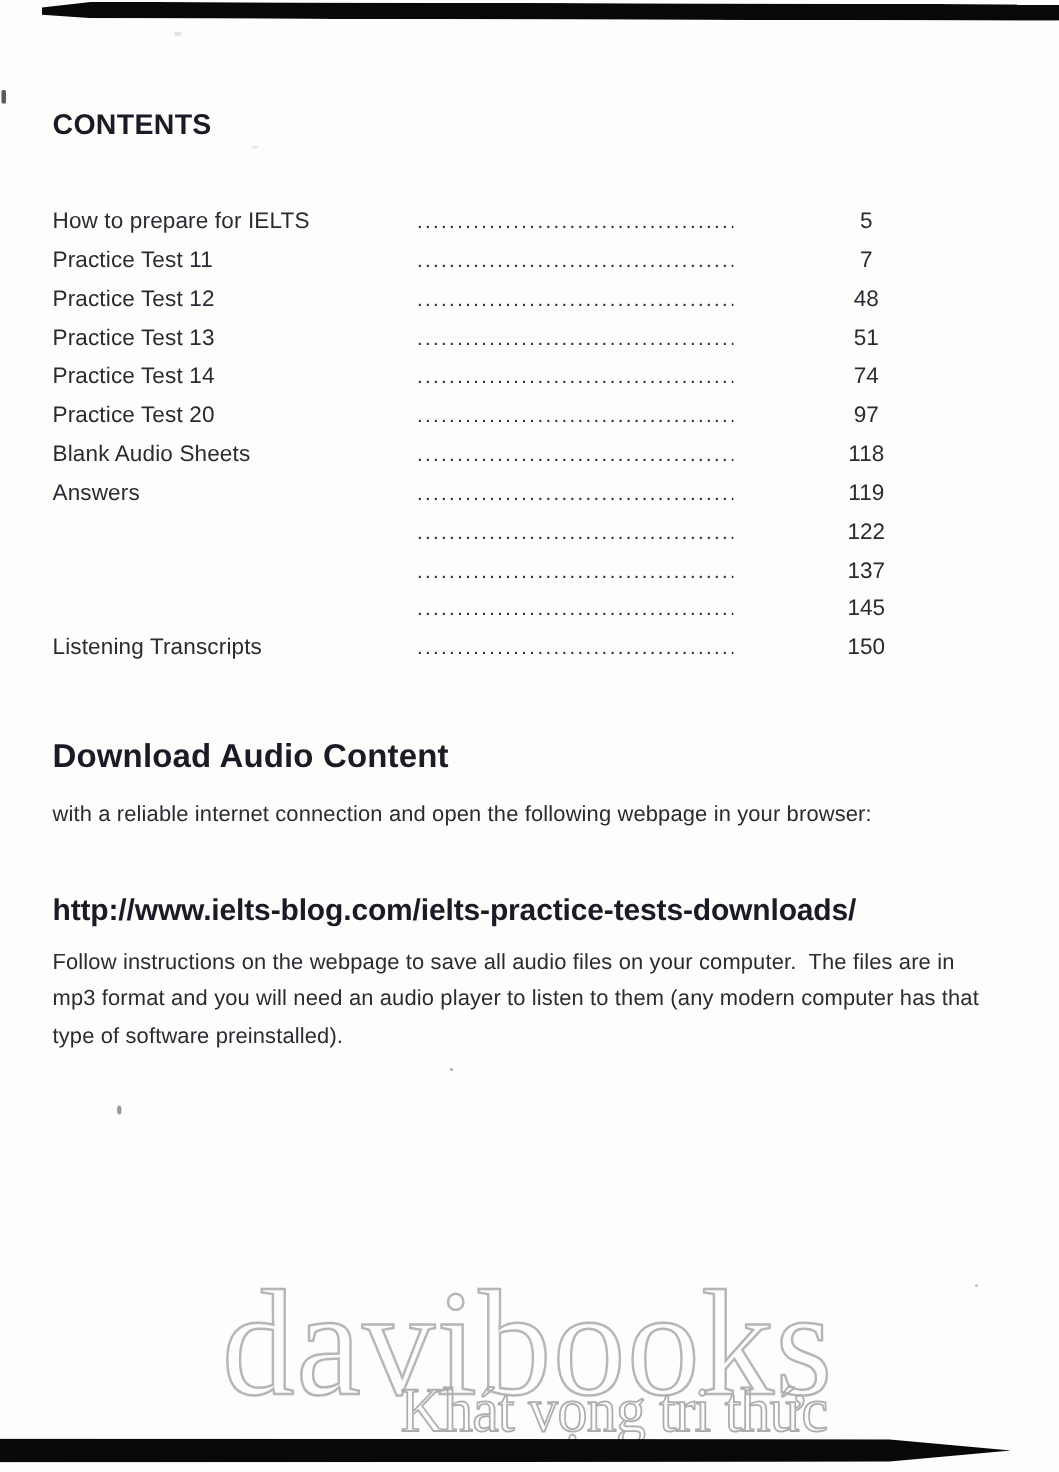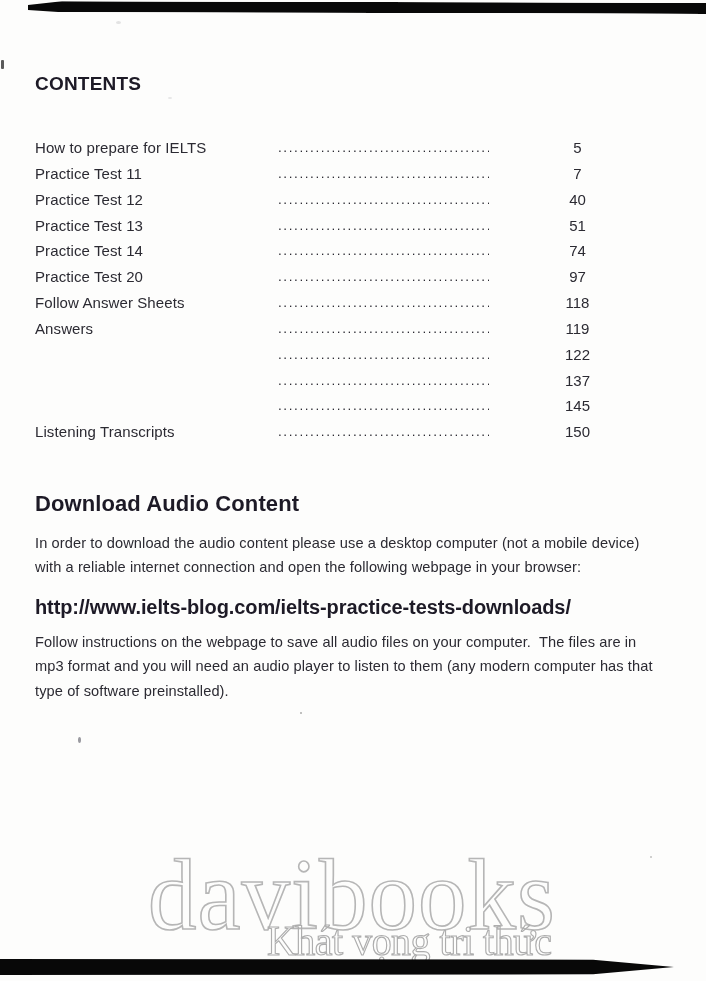--- a/index.html
+++ b/index.html
@@ -100,21 +100,21 @@
 
       <div class="toc-row">
         <span class="toc-label">Practice Test 11</span>
         <span class="toc-dots">................................................................</span>
         <span class="toc-page">7</span>
       </div>
 
       <div class="toc-row">
         <span class="toc-label">Practice Test 12</span>
         <span class="toc-dots">................................................................</span>
-        <span class="toc-page">40</span>
+        <span class="toc-page">48</span>
       </div>
 
       <div class="toc-row">
         <span class="toc-label">Practice Test 13</span>
         <span class="toc-dots">................................................................</span>
         <span class="toc-page">51</span>
       </div>
 
       <div class="toc-row">
         <span class="toc-label">Practice Test 14</span>
@@ -122,21 +122,21 @@
         <span class="toc-page">74</span>
       </div>
 
       <div class="toc-row">
         <span class="toc-label">Practice Test 20</span>
         <span class="toc-dots">................................................................</span>
         <span class="toc-page">97</span>
       </div>
 
       <div class="toc-row">
-        <span class="toc-label">Follow Answer Sheets</span>
+        <span class="toc-label">Blank Audio Sheets</span>
         <span class="toc-dots">................................................................</span>
         <span class="toc-page">118</span>
       </div>
 
       <div class="toc-row">
         <span class="toc-label">Answers</span>
         <span class="toc-dots">................................................................</span>
         <span class="toc-page">119</span>
       </div>
 
@@ -159,21 +159,20 @@
         <span class="toc-label">Listening Transcripts</span>
         <span class="toc-dots">................................................................</span>
         <span class="toc-page">150</span>
       </div>
     </div>
 
   <h2 class="download-title">Download Audio Content</h2>
 
   <div class="para para-1">
 
-      <div class="para-line">In order to download the audio content please use a desktop computer (not a mobile device)</div>
 
       <div class="para-line">with a reliable internet connection and open the following webpage in your browser:</div>
     </div>
 
   <div class="url-line">http://www.ielts-blog.com/ielts-practice-tests-downloads/</div>
 
   <div class="para para-2">
 
       <div class="para-line">Follow instructions on the webpage to save all audio files on your computer.  The files are in</div>
 

